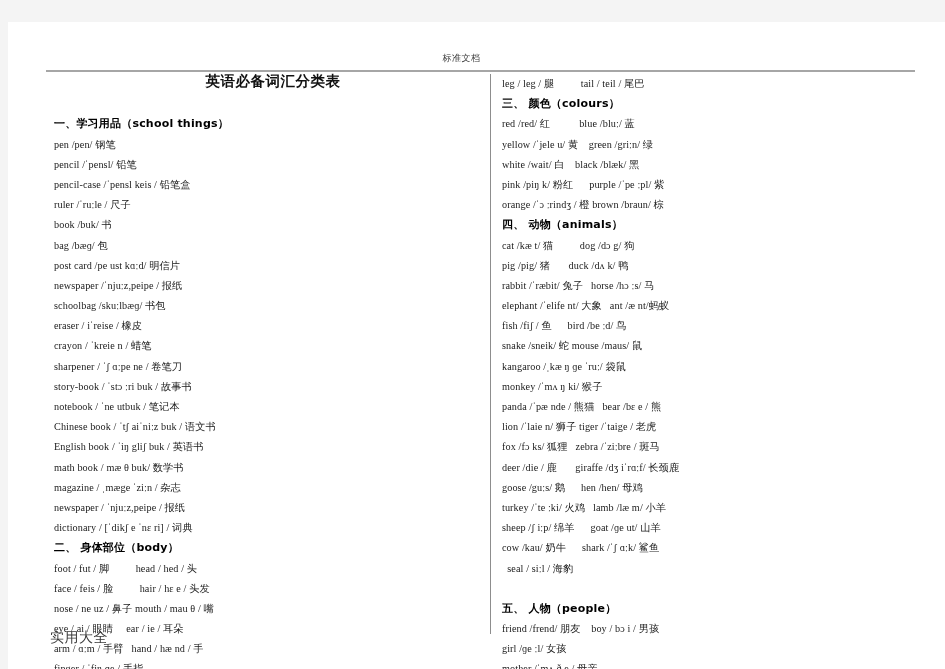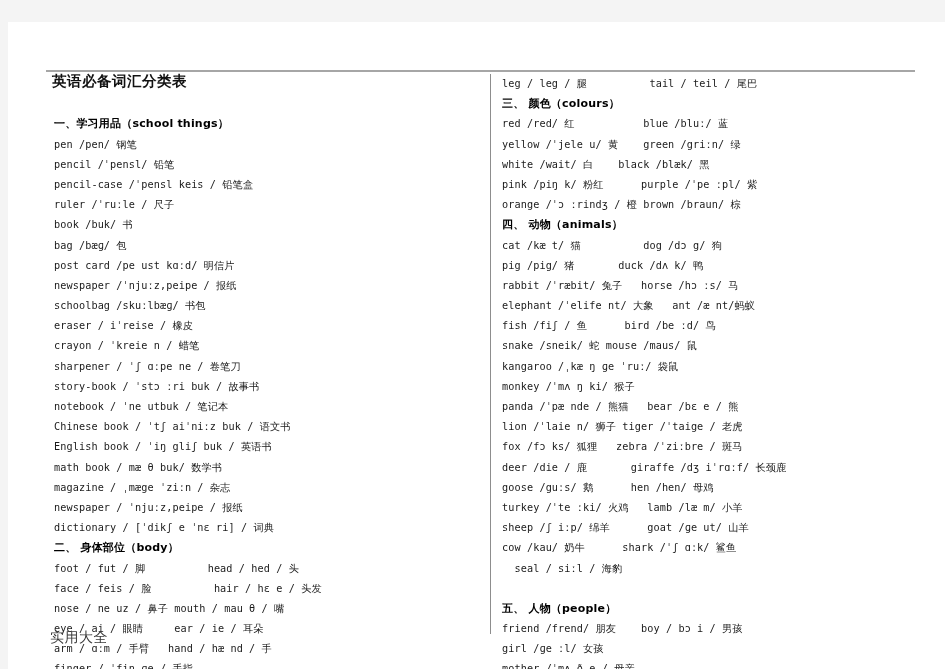--- a/index.html
+++ b/index.html
@@ -36,24 +36,24 @@
   #header-rule {
     position: absolute;
     left: 38px;
     top: 48px;
     width: 869px;
     height: 2px;
     background: #a6a6a6;
   }
   #title {
     position: absolute;
-    left: 44px;
+    left: 50px;
     top: 50px;
     width: 430px;
-    text-align: left;
+    text-align: center;
     font-size: 14.5px;
     font-weight: bold;
     color: #111111;
     font-family: "DejaVu Sans", sans-serif;
     letter-spacing: 0.5px;
   }
   #divider {
     position: absolute;
     left: 482px;
     top: 52px;
@@ -74,20 +74,21 @@
     left: 46px;
     width: 430px;
   }
   #col-right {
     left: 494px;
     width: 430px;
   }
   .entry {
     height: 20.2px;
     letter-spacing: 0.1px;
+    font-family: Liberation Serif, serif;
   }
   .heading {
     height: 20.2px;
     font-weight: bold;
     font-family: "DejaVu Sans", sans-serif;
     font-size: 11px;
     letter-spacing: 0.2px;
     color: #000000;
   }
   .spacer {
@@ -101,20 +102,21 @@
     color: #3a3a3a;
     font-family: "DejaVu Sans", sans-serif;
     letter-spacing: 0.5px;
   }
 </style>
 </head>
 <body>
 
 <div id="page">
 
+  <div id="header-watermark">标准文档</div>
 
   <div id="header-rule"></div>
 
   <div id="title">英语必备词汇分类表</div>
 
   <div id="divider"></div>
 
   <div class="column" id="col-left"><div class="spacer"></div><div class="spacer"></div><div class="heading">一、学习用品（school things）</div><div class="entry">pen /pen/ 钢笔</div><div class="entry">pencil /ˈpensl/ 铅笔</div><div class="entry">pencil-case /ˈpensl keis / 铅笔盒</div><div class="entry">ruler /ˈruːle / 尺子</div><div class="entry">book /buk/ 书</div><div class="entry">bag /bæɡ/ 包</div><div class="entry">post card /pe ust kɑːd/ 明信片</div><div class="entry">newspaper /ˈnjuːz,peipe / 报纸</div><div class="entry">schoolbag /skuːlbæɡ/ 书包</div><div class="entry">eraser / iˈreise / 橡皮</div><div class="entry">crayon / ˈkreie n / 蜡笔</div><div class="entry">sharpener / ˈʃ ɑːpe ne / 卷笔刀</div><div class="entry">story-book / ˈstɔ ːri buk / 故事书</div><div class="entry">notebook / ˈne utbuk / 笔记本</div><div class="entry">Chinese book / ˈtʃ aiˈniːz buk / 语文书</div><div class="entry">English book / ˈiŋ gliʃ buk / 英语书</div><div class="entry">math book / mæ θ buk/ 数学书</div><div class="entry">magazine / ˌmæge ˈziːn / 杂志</div><div class="entry">newspaper / ˈnjuːz,peipe / 报纸</div><div class="entry">dictionary / [ˈdikʃ e ˈnɛ ri] / 词典</div><div class="heading">二、 身体部位（body）</div><div class="entry">foot / fut / 脚          head / hed / 头</div><div class="entry">face / feis / 脸          hair / hɛ e / 头发</div><div class="entry">nose / ne uz / 鼻子 mouth / mau θ / 嘴</div><div class="entry">eye / ai / 眼睛     ear / ie / 耳朵</div><div class="entry">arm / ɑːm / 手臂   hand / hæ nd / 手</div><div class="entry">finger / ˈfiŋ ɡe / 手指</div></div>
   <div class="column" id="col-right"><div class="entry">leg / leg / 腿          tail / teil / 尾巴</div><div class="heading">三、 颜色（colours）</div><div class="entry">red /red/ 红           blue /bluː/ 蓝</div><div class="entry">yellow /ˈjele u/ 黄    green /griːn/ 绿</div><div class="entry">white /wait/ 白    black /blæk/ 黑</div><div class="entry">pink /piŋ k/ 粉红      purple /ˈpe ːpl/ 紫</div><div class="entry">orange /ˈɔ ːrindʒ / 橙 brown /braun/ 棕</div><div class="heading">四、 动物（animals）</div><div class="entry">cat /kæ t/ 猫          dog /dɔ g/ 狗</div><div class="entry">pig /pig/ 猪       duck /dʌ k/ 鸭</div><div class="entry">rabbit /ˈræbit/ 兔子   horse /hɔ ːs/ 马</div><div class="entry">elephant /ˈelife nt/ 大象   ant /æ nt/蚂蚁</div><div class="entry">fish /fiʃ / 鱼      bird /be ːd/ 鸟</div><div class="entry">snake /sneik/ 蛇 mouse /maus/ 鼠</div><div class="entry">kangaroo /ˌkæ ŋ ɡe ˈruː/ 袋鼠</div><div class="entry">monkey /ˈmʌ ŋ ki/ 猴子</div><div class="entry">panda /ˈpæ nde / 熊猫   bear /bɛ e / 熊</div><div class="entry">lion /ˈlaie n/ 狮子 tiger /ˈtaige / 老虎</div><div class="entry">fox /fɔ ks/ 狐狸   zebra /ˈziːbre / 斑马</div><div class="entry">deer /die / 鹿       giraffe /dʒ iˈrɑːf/ 长颈鹿</div><div class="entry">goose /guːs/ 鹅      hen /hen/ 母鸡</div><div class="entry">turkey /ˈte ːki/ 火鸡   lamb /læ m/ 小羊</div><div class="entry">sheep /ʃ iːp/ 绵羊      goat /ɡe ut/ 山羊</div><div class="entry">cow /kau/ 奶牛      shark /ˈʃ ɑːk/ 鲨鱼</div><div class="entry">  seal / siːl / 海豹</div><div class="spacer"></div><div class="heading">五、 人物（people）</div><div class="entry">friend /frend/ 朋友    boy / bɔ i / 男孩</div><div class="entry">girl /ɡe ːl/ 女孩</div><div class="entry">mother /ˈmʌ ð e / 母亲</div></div>
 

